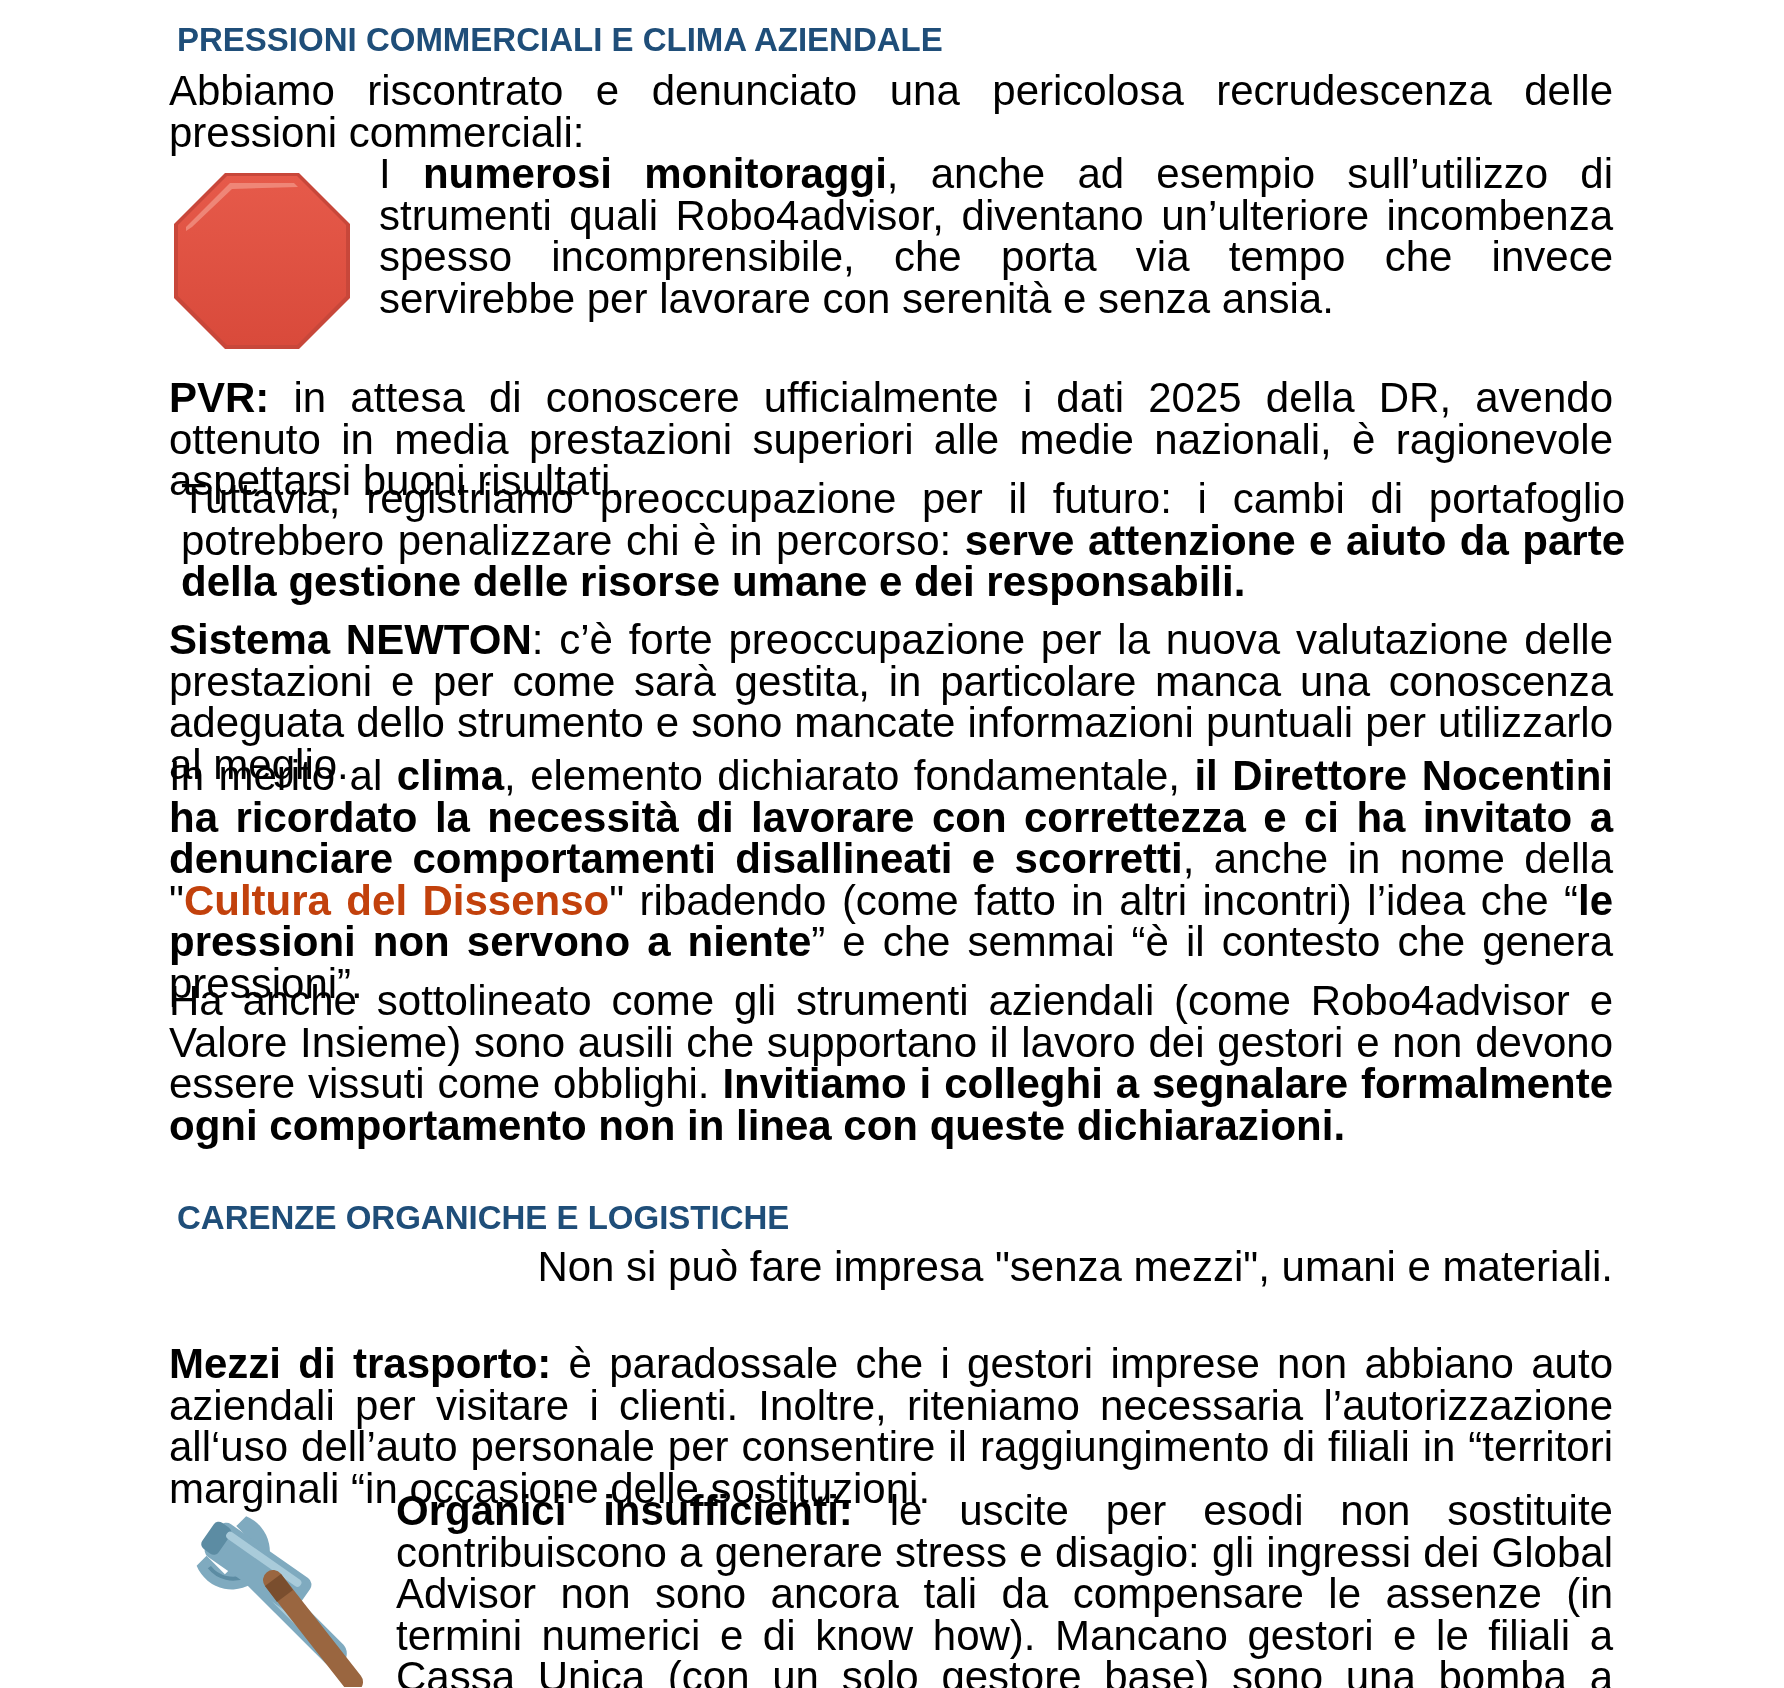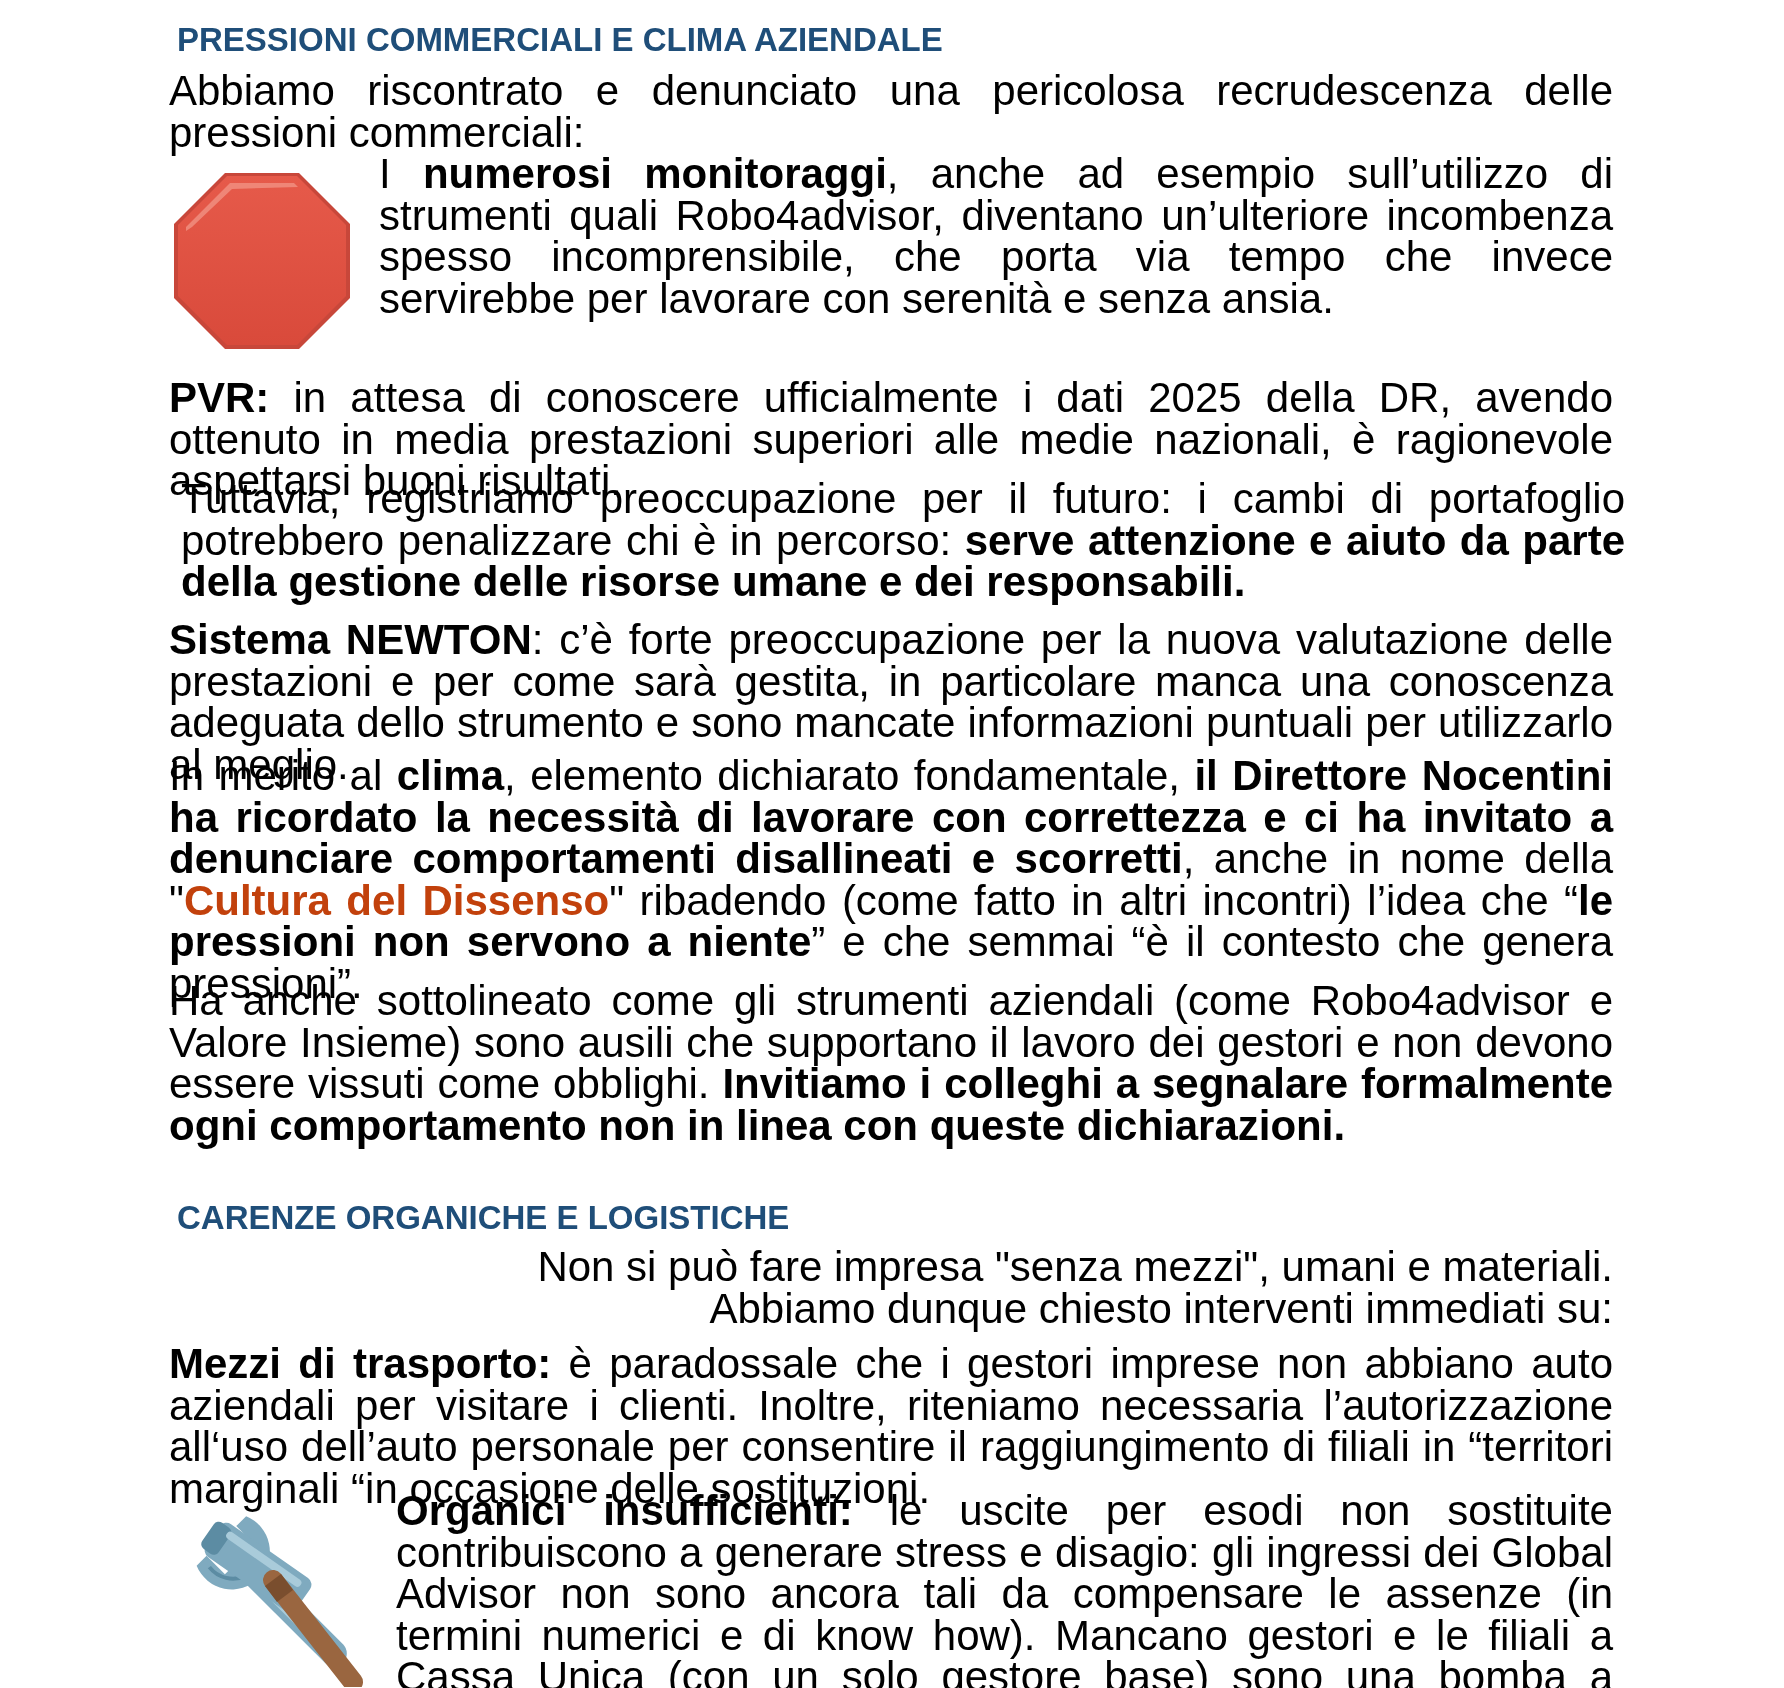--- a/index.html
+++ b/index.html
@@ -58,21 +58,21 @@
   <p class="p-tutt"><span>Tuttavia, registriamo preoccupazione per il futuro: i cambi di portafoglio potrebbero penalizzare chi è in percorso: </span><b>serve attenzione e aiuto da parte della gestione delle risorse umane e dei responsabili.</b></p>
 
   <p class="p-newton"><b>Sistema NEWTON</b><span>: c’è forte preoccupazione per la nuova valutazione delle prestazioni e per come sarà gestita, in particolare manca una conoscenza adeguata dello strumento e sono mancate informazioni puntuali per utilizzarlo al meglio.</span></p>
 
   <p class="p-clima"><span>In merito al </span><b>clima</b><span>, elemento dichiarato fondamentale, </span><b>il Direttore Nocentini ha ricordato la necessità di lavorare con correttezza e ci ha invitato a denunciare comportamenti disallineati e scorretti</b><span>, anche in nome della "</span><span class="red">Cultura del Dissenso</span><span>" ribadendo (come fatto in altri incontri) l’idea che “</span><b>le pressioni non servono a niente</b><span>” e che semmai “è il contesto che genera pressioni”.</span></p>
 
   <p class="p-ha"><span>Ha anche sottolineato come gli strumenti aziendali (come Robo4advisor e Valore Insieme) sono ausili che supportano il lavoro dei gestori e non devono essere vissuti come obblighi. </span><b>Invitiamo i colleghi a segnalare formalmente ogni comportamento non in linea con queste dichiarazioni.</b></p>
 
   <h2 class="h2b">CARENZE ORGANICHE E LOGISTICHE</h2>
 
-  <p class="p-non"><span>Non si può fare impresa "senza mezzi", umani e materiali.</span><br><span>Abbiamo dunque chiesto interventi immediati su:</span></p>
+  <p class="p-non"><span>Non si può fare impresa "senza mezzi", umani e materiali.</span><br></p>
 
   <p class="p-mezzi"><b>Mezzi di trasporto:</b><span> è paradossale che i gestori imprese non abbiano auto aziendali per visitare i clienti. Inoltre, riteniamo necessaria l’autorizzazione all‘uso dell’auto personale per consentire il raggiungimento di filiali in “territori marginali “in occasione delle sostituzioni.</span></p>
 
   <div class="tools-row">
     <svg class="tools-icon" viewBox="0 0 185 185">
 
       <g transform="rotate(-45 92 92)">
         <rect x="80" y="40" width="26" height="150" rx="13" fill="#7FAABF"></rect>
         <rect x="86" y="60" width="6" height="110" rx="3" fill="#A9CBDA"></rect>
         <circle cx="93" cy="172" r="6" fill="#ffffff"></circle>

